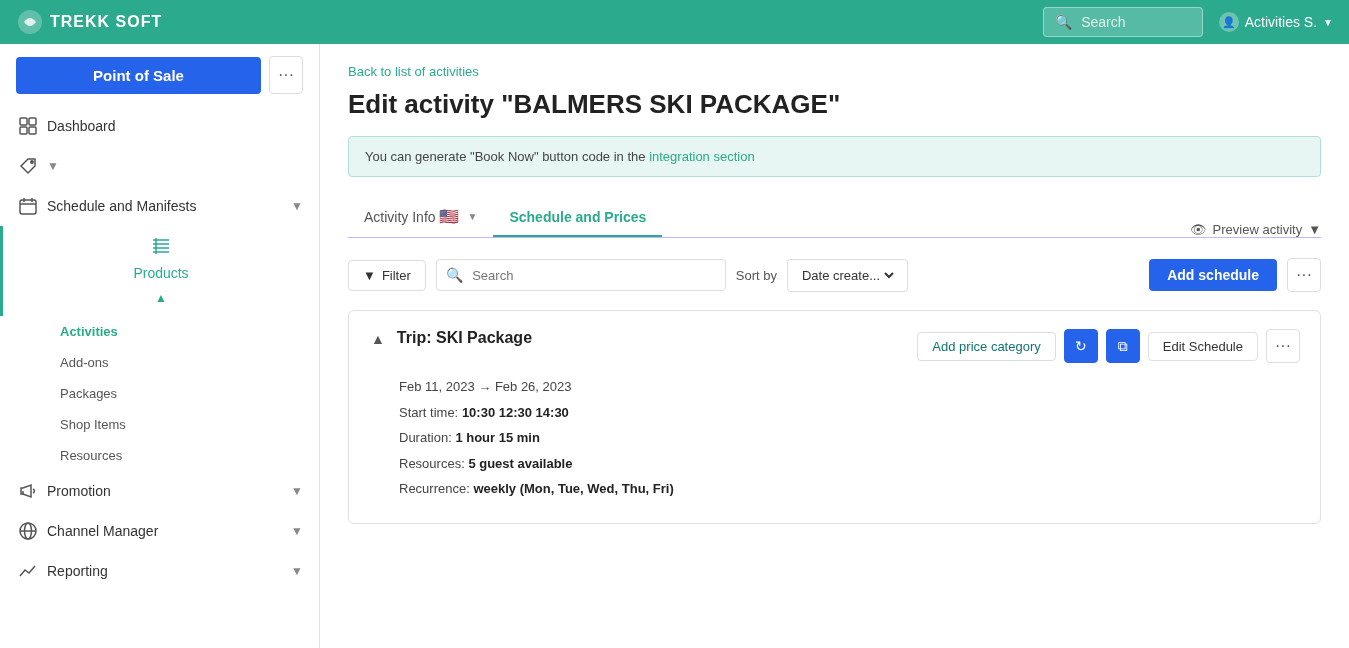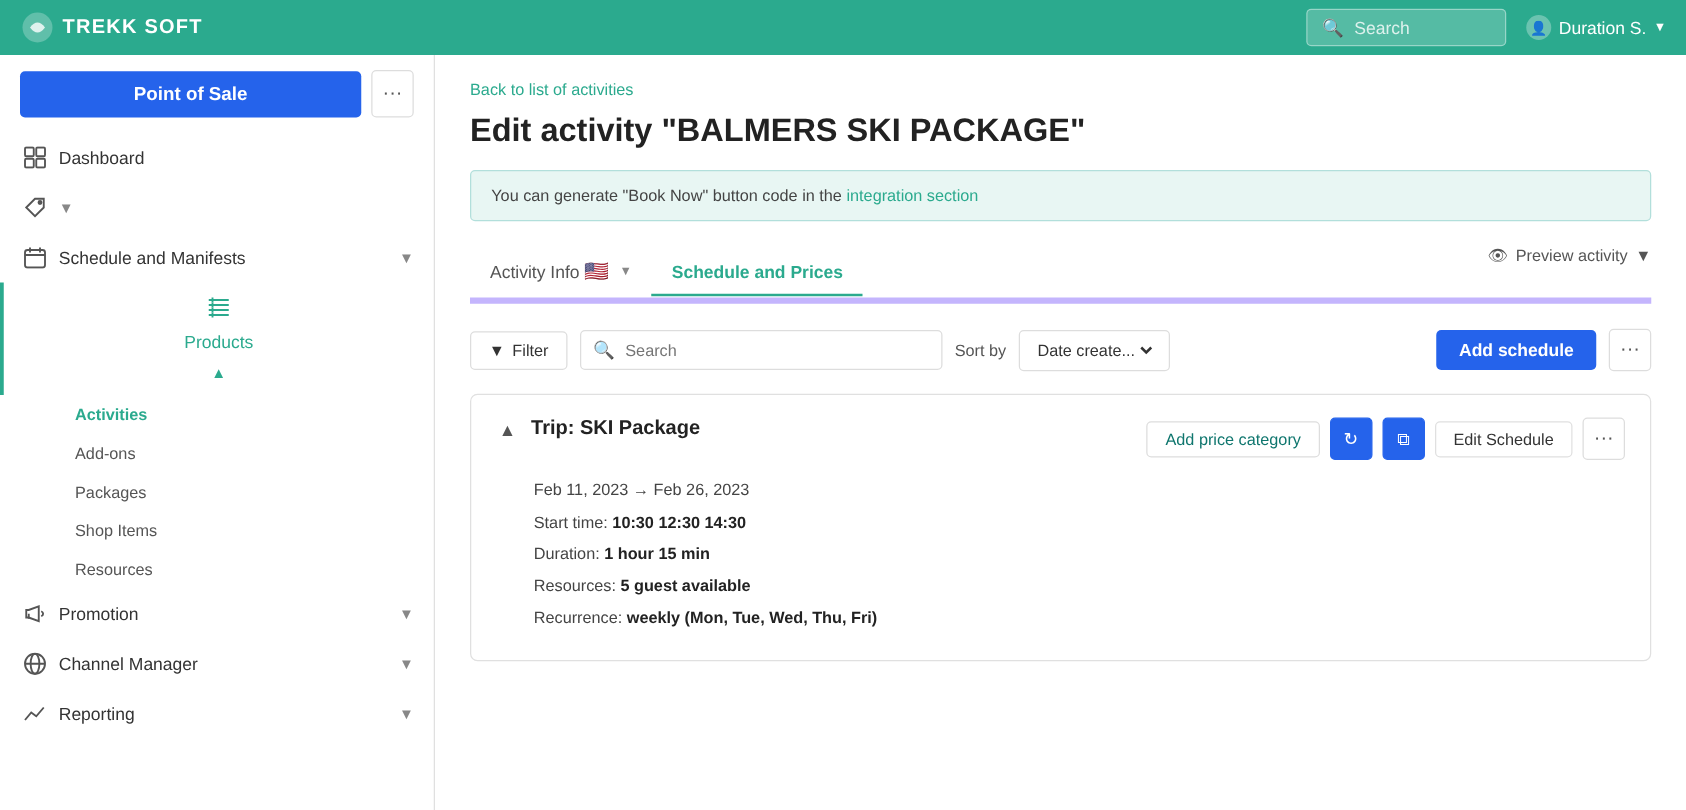--- a/index.html
+++ b/index.html
@@ -76,21 +76,21 @@
 
     
     .main-layout {
       display: flex;
       flex: 1;
       overflow: hidden;
     }
 
     
     .sidebar {
-      width: 348px;
+      width: 320px;
       background: white;
       border-right: 1px solid #e0e0e0;
       overflow-y: auto;
       flex-shrink: 0;
     }
     .sidebar-pos-btn {
       margin: 12px 16px;
       display: flex;
       align-items: center;
       gap: 8px;
@@ -167,22 +167,22 @@
       padding: 12px 16px;
       color: #444;
       font-size: 13px;
       margin-bottom: 20px;
     }
     .info-banner a { color: #2baa8e; text-decoration: none; }
 
     
     .tabs {
       display: flex;
-      align-items: flex-start;
-      border-bottom: 5px solid #c4b5fd;
+      align-items: flex-end;
+      border-bottom: 1px solid #c4b5fd;
       margin-bottom: 20px;
       justify-content: space-between;
     }
     .tabs-left { display: flex; align-items: center; gap: 0; }
     .tab {
       padding: 10px 16px;
       cursor: pointer;
       color: #555;
       font-size: 14px;
       border-bottom: 2px solid transparent;
@@ -369,21 +369,21 @@
     </svg>
     <span>TREKK SOFT</span>
   </div>
   <div class="topnav-right">
     <div class="search-bar">
       <span>🔍</span>
       <input type="text" placeholder="Search" style="">
     </div>
     <div class="user-menu">
       <div class="user-icon-circle">👤</div>
-      <span>Duration S.</span>
+      <span>Activities S.</span>
       <span style="color:white;font-size:10px;">▼</span>
     </div>
   </div>
 </nav>
 
 <div class="main-layout">
 
   <aside class="sidebar">
     <div class="sidebar-pos-btn">
       <button class="pos-btn">Point of Sale</button>

